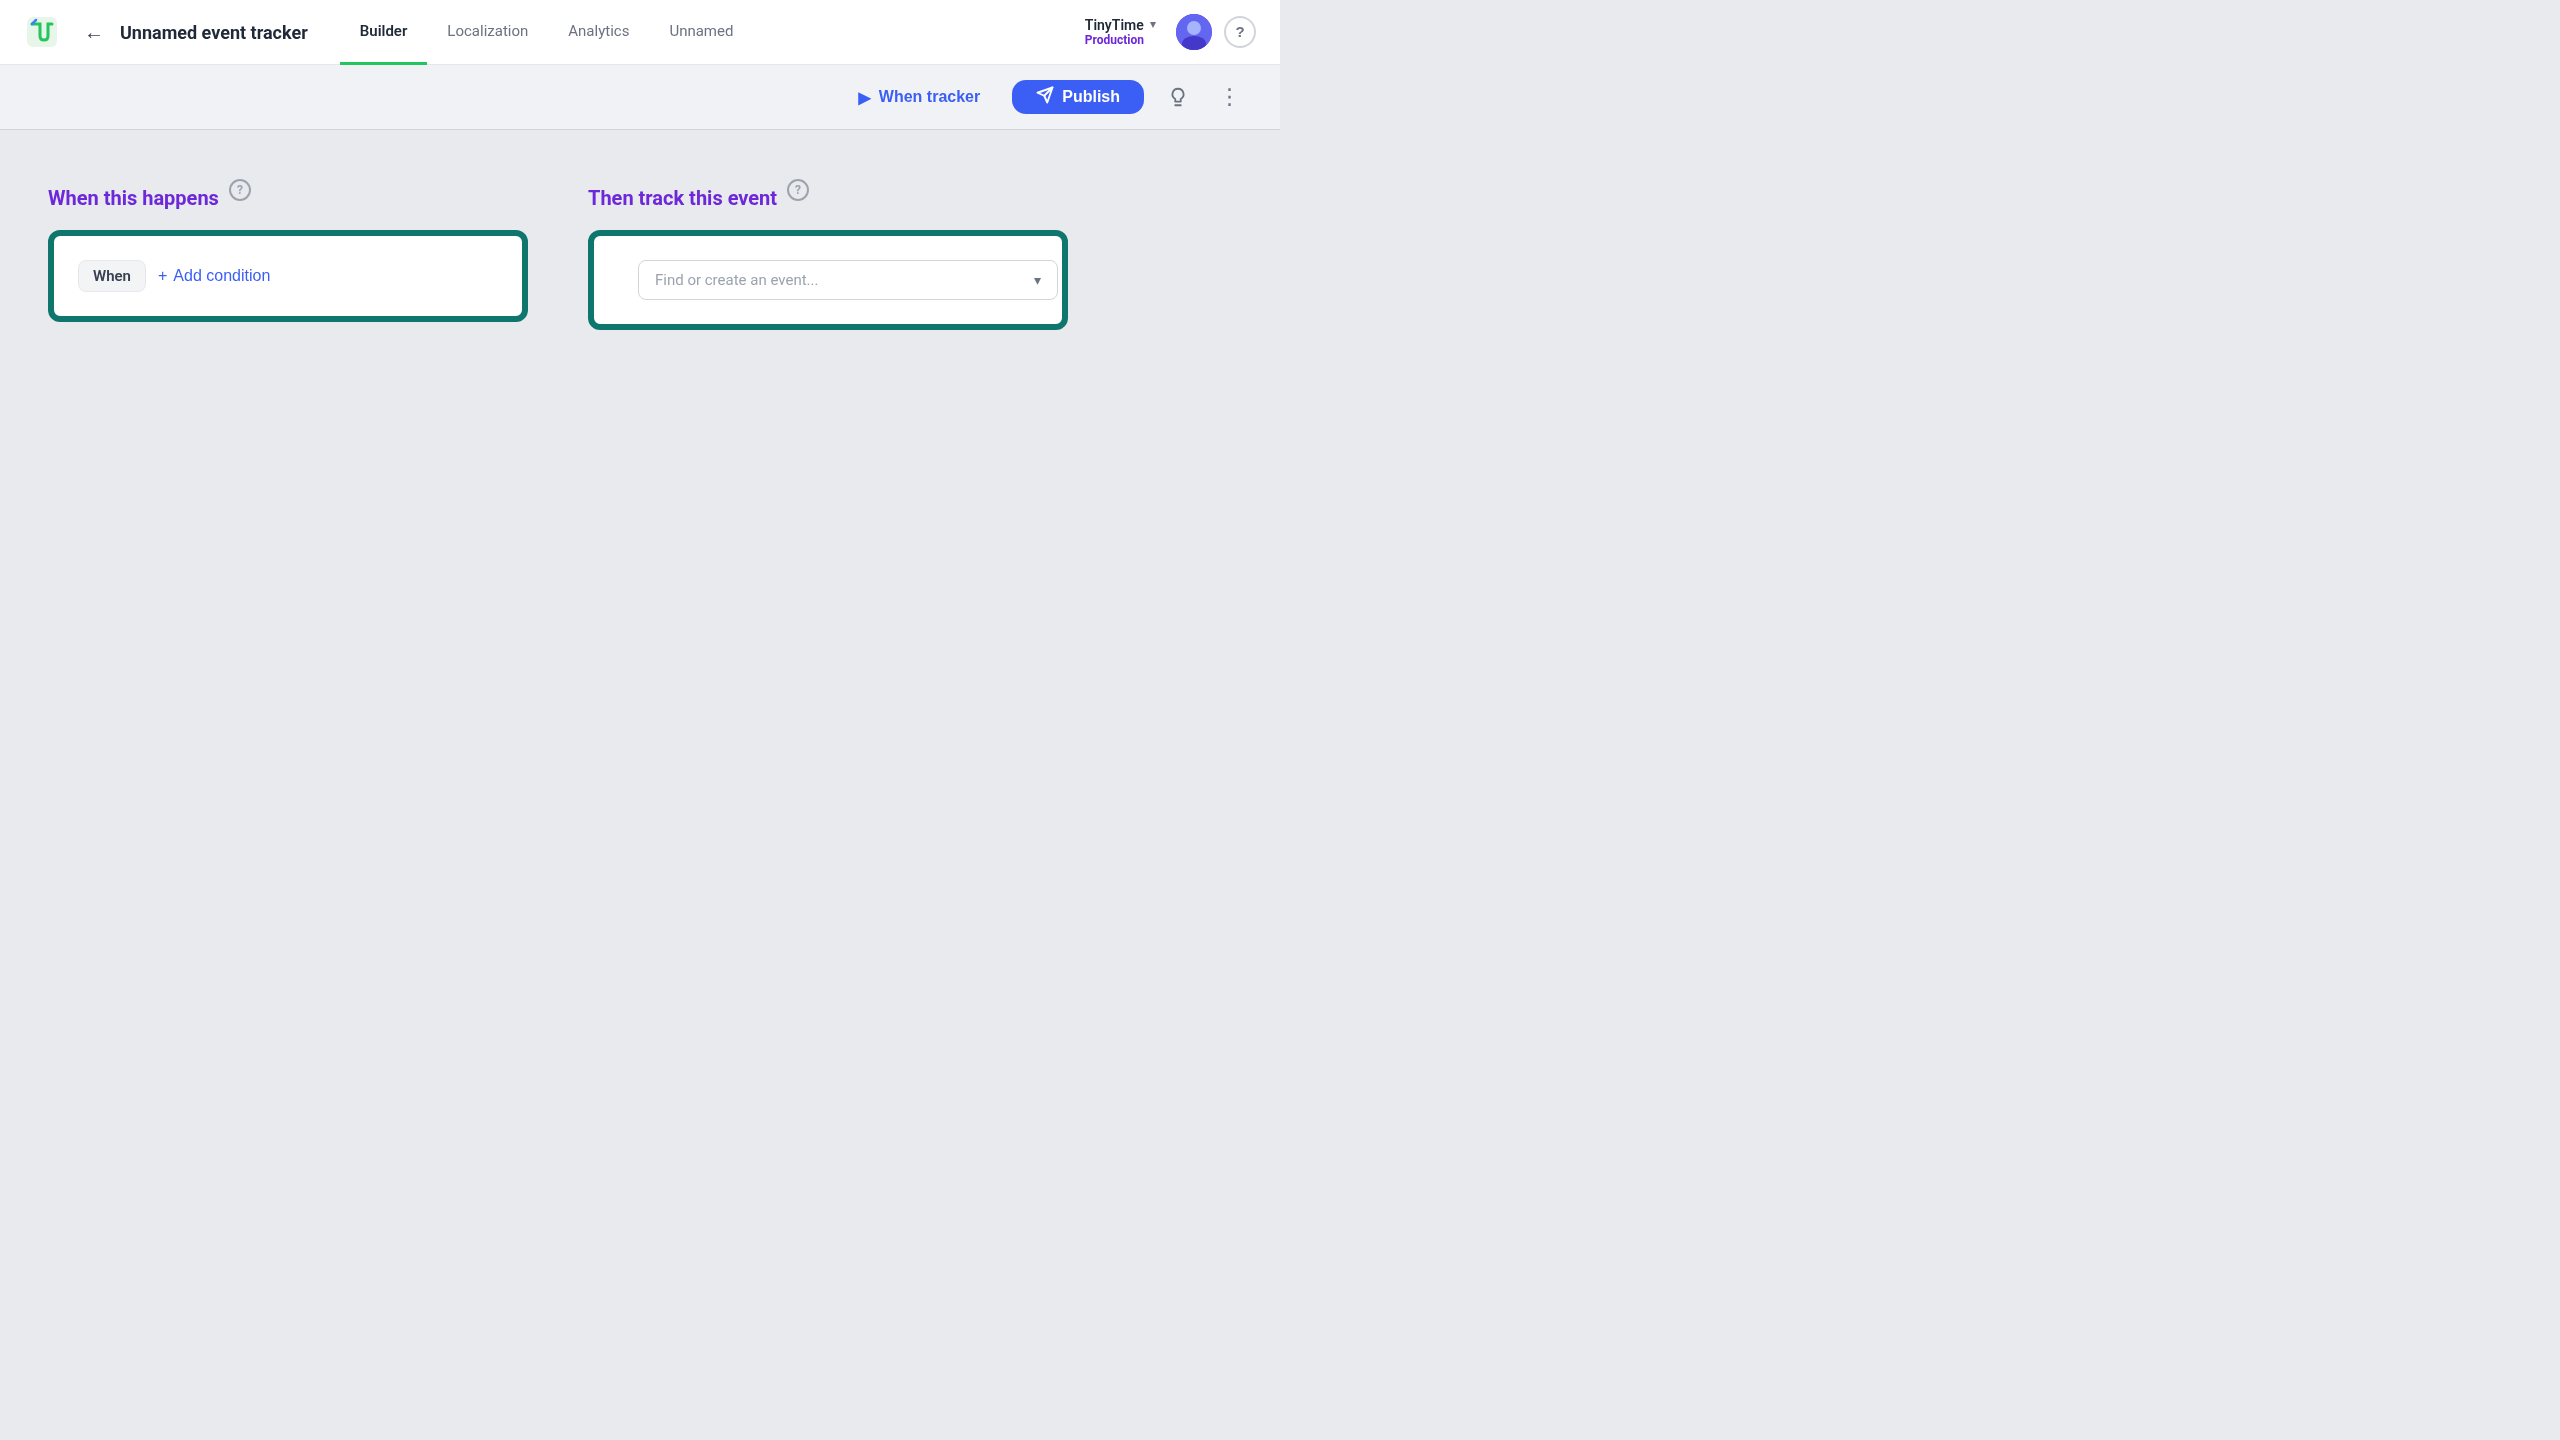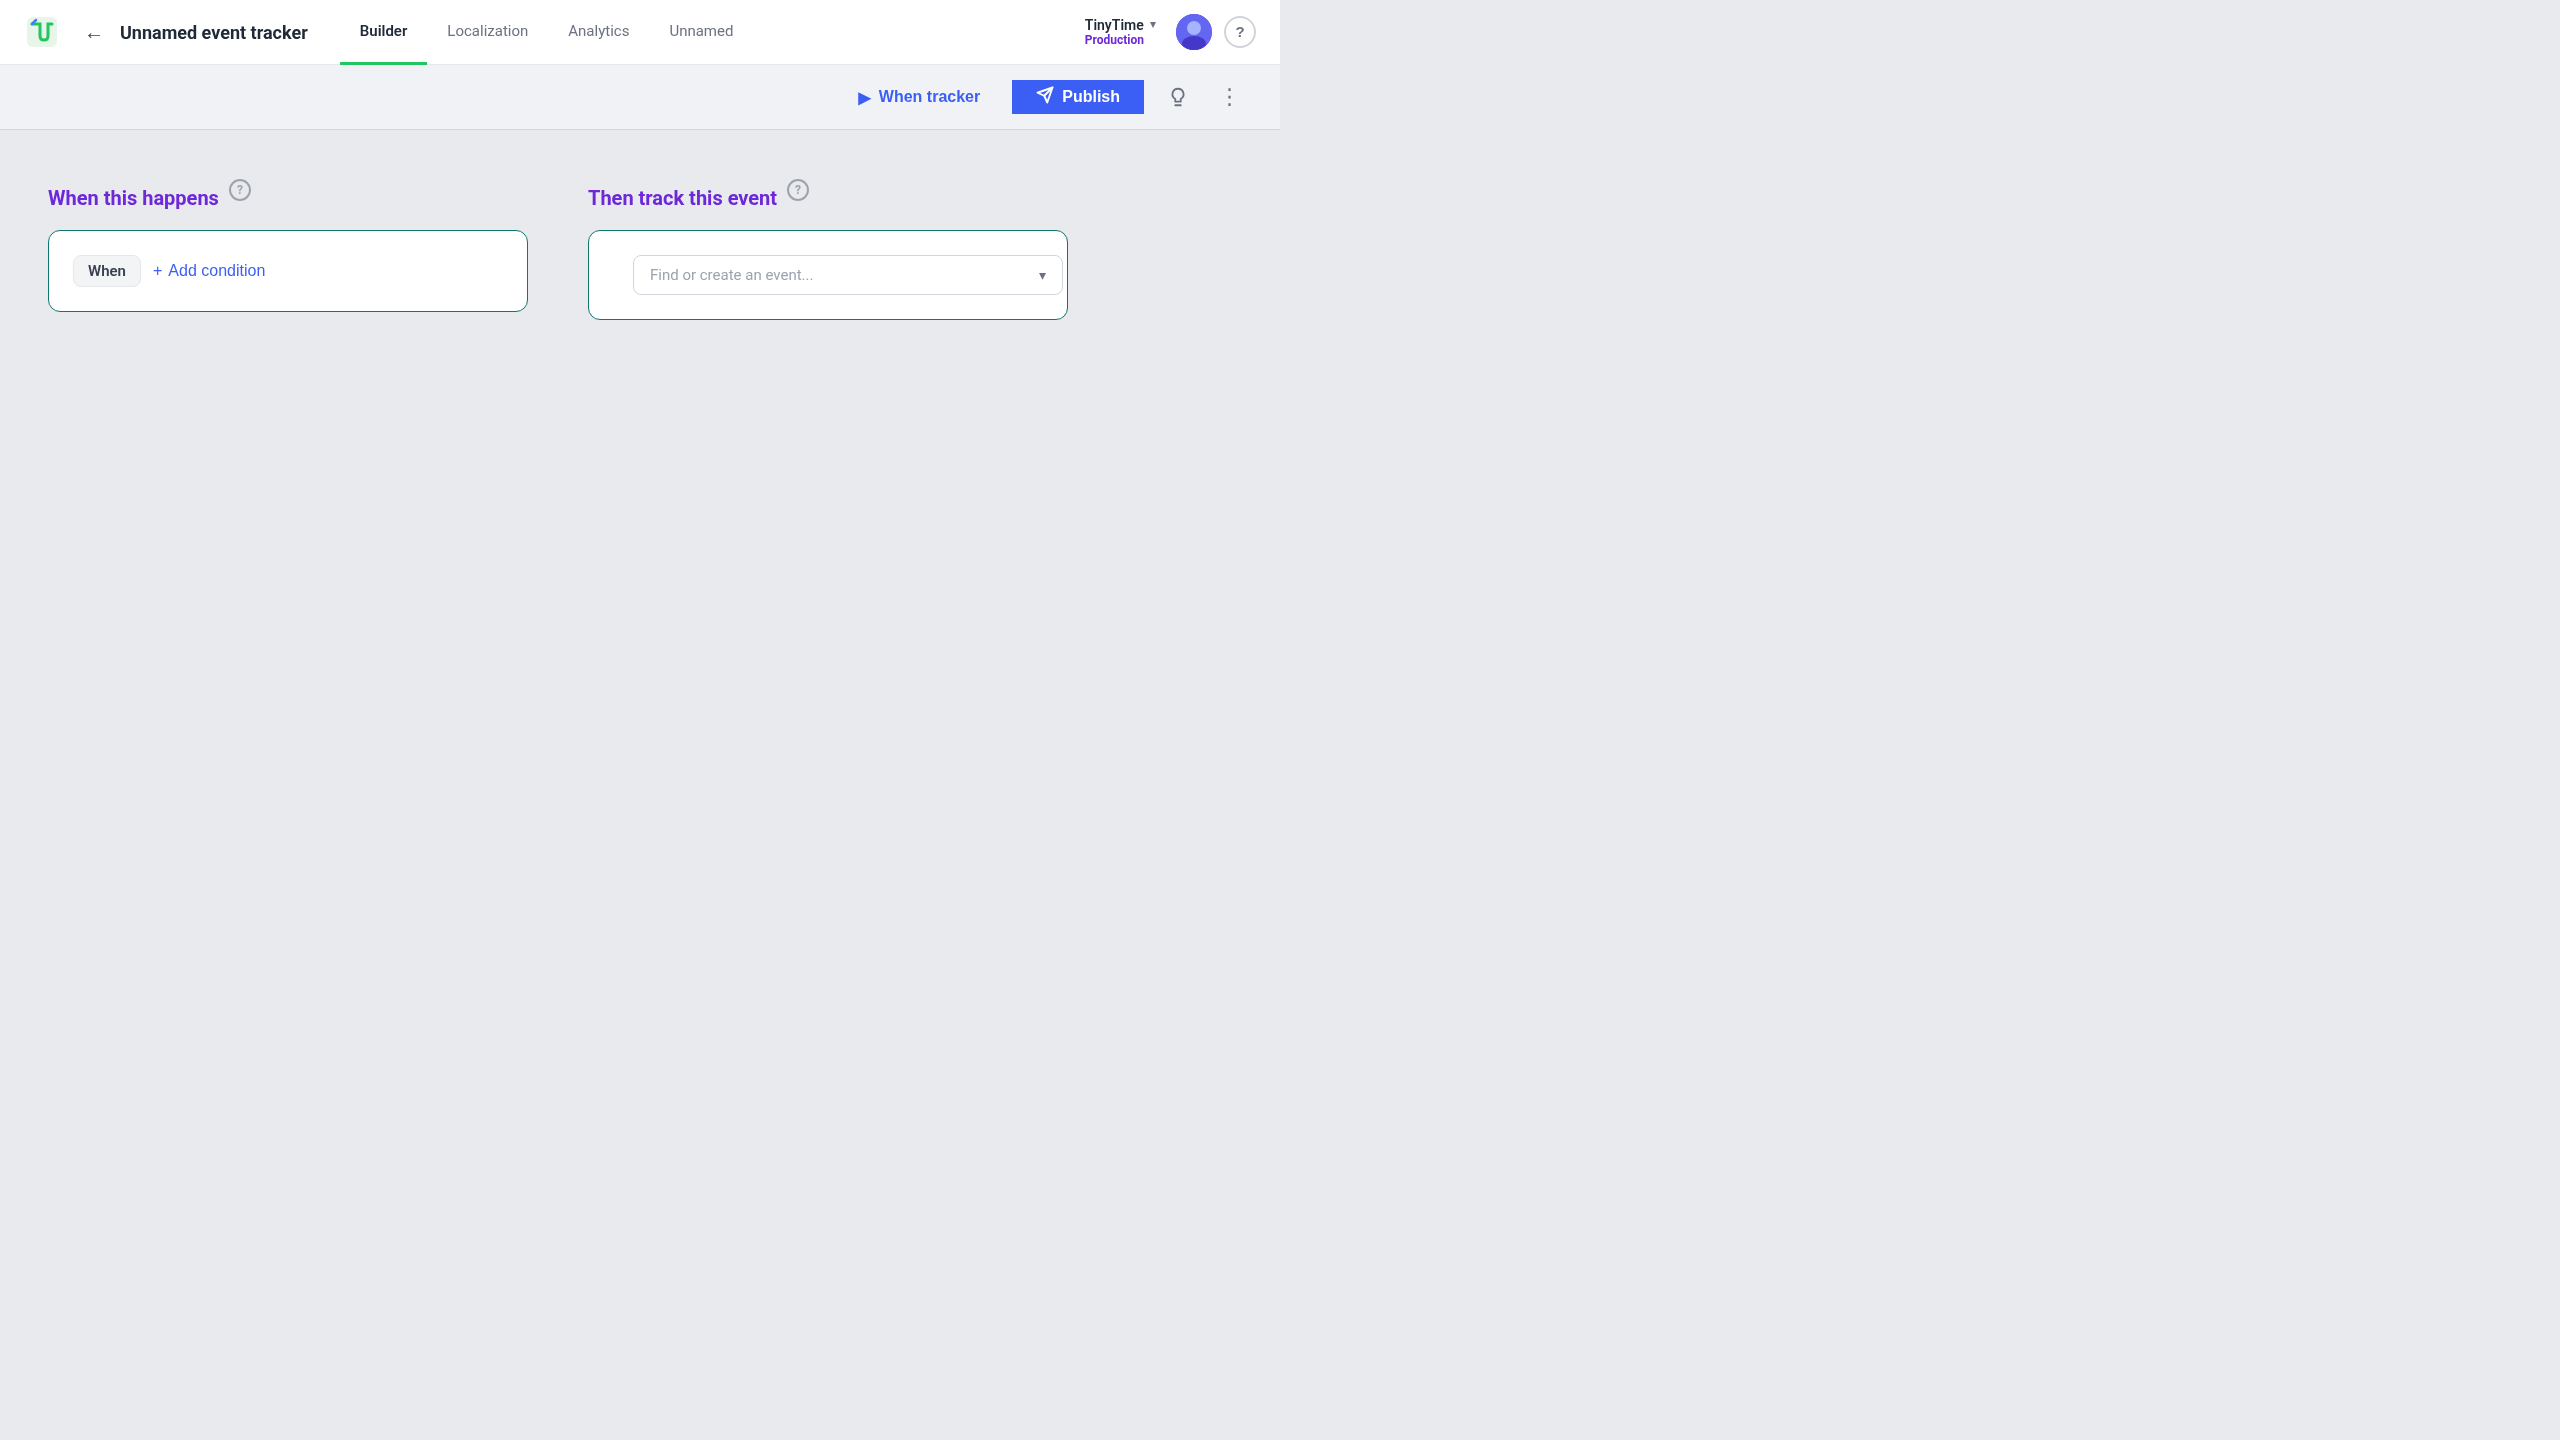--- a/index.html
+++ b/index.html
@@ -188,21 +188,21 @@
       display: flex;
       align-items: center;
       gap: 8px;
       background: #3b5ff5;
       border: none;
       cursor: pointer;
       font-size: 16px;
       font-weight: 600;
       color: white;
       padding: 6px 24px;
-      border-radius: 0;
+      border-radius: 14px;
     }
 
     .send-icon {
       font-size: 16px;
     }
 
     .light-icon-btn {
       width: 36px;
       height: 36px;
       border-radius: 50%;
@@ -268,21 +268,21 @@
       align-items: center;
       justify-content: center;
       color: #9ca3af;
       font-size: 12px;
       font-weight: 700;
       cursor: pointer;
     }
 
     .section-card {
       background: #ffffff;
-      border: 1px solid #0f766e;
+      border: 6px solid #0f766e;
       border-radius: 12px;
       padding: 24px;
     }
 
     
     .when-row {
       display: flex;
       align-items: center;
       gap: 12px;
     }

